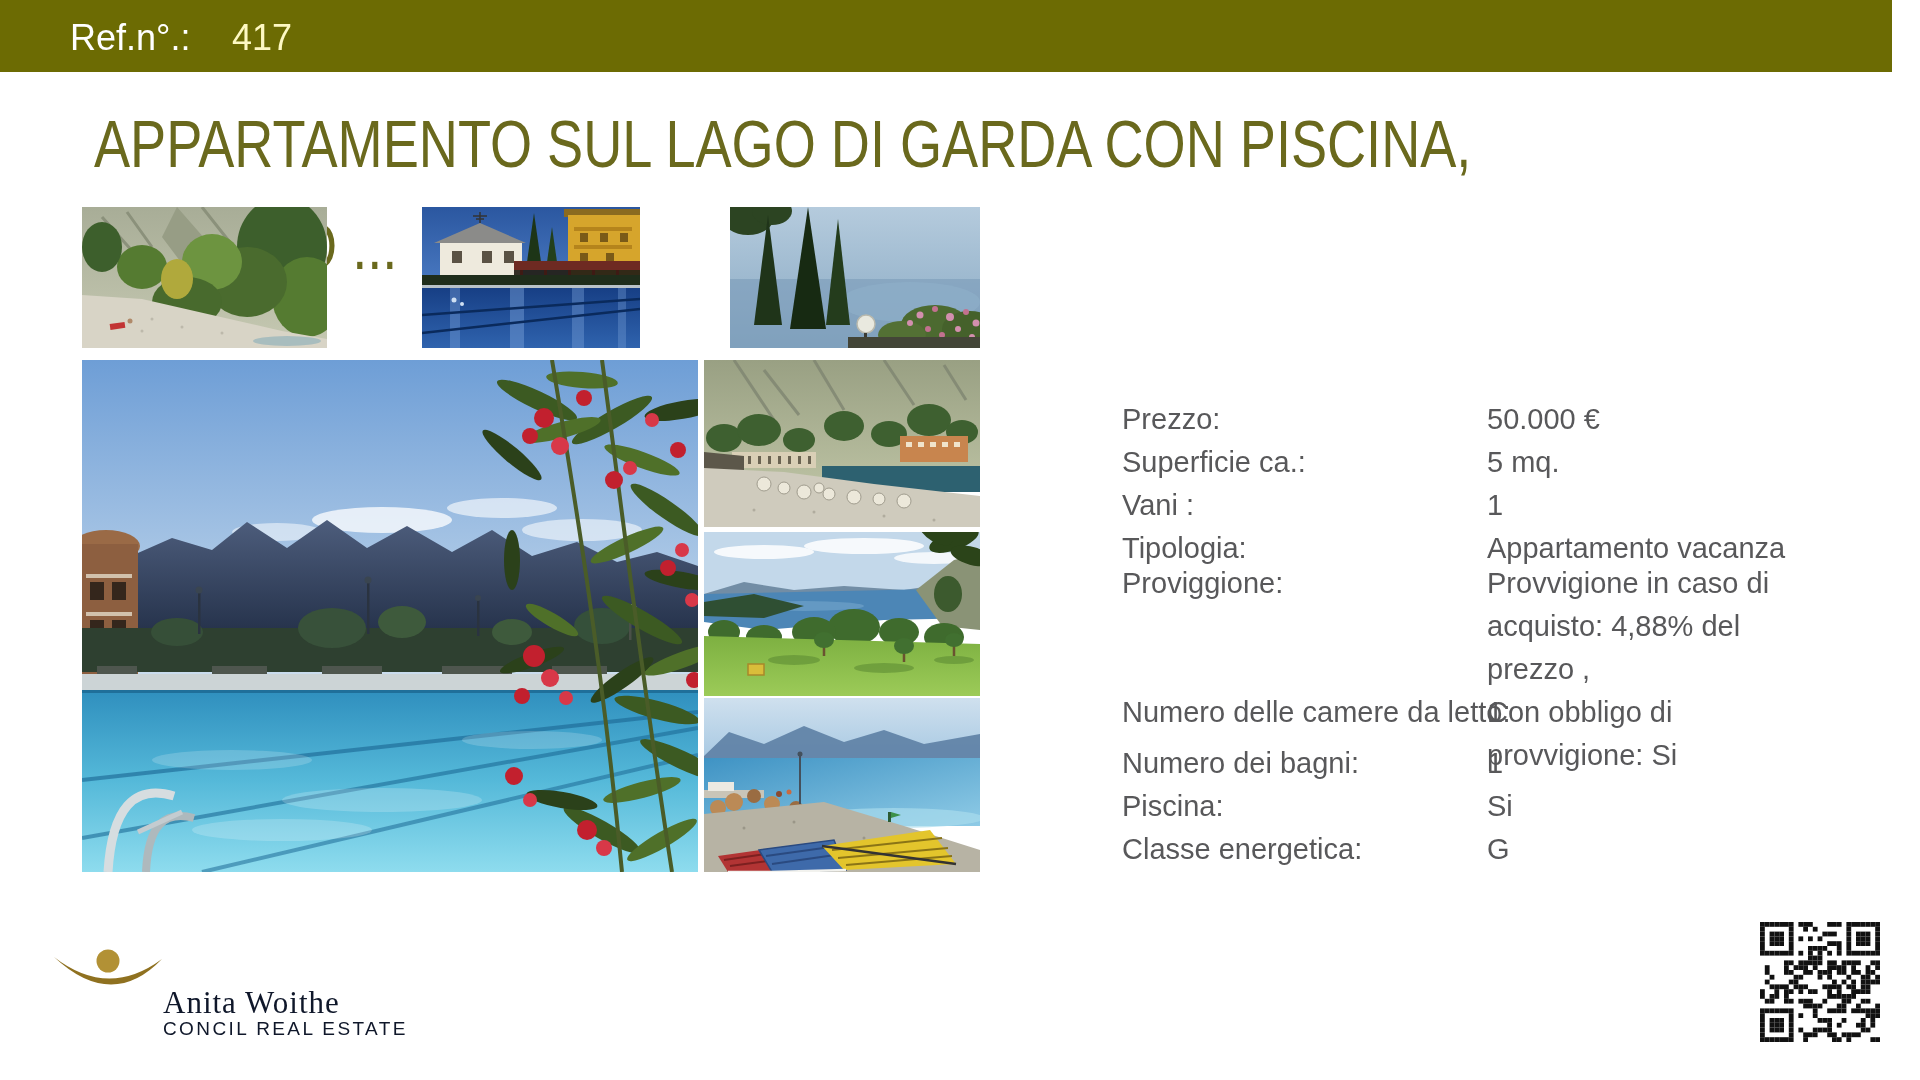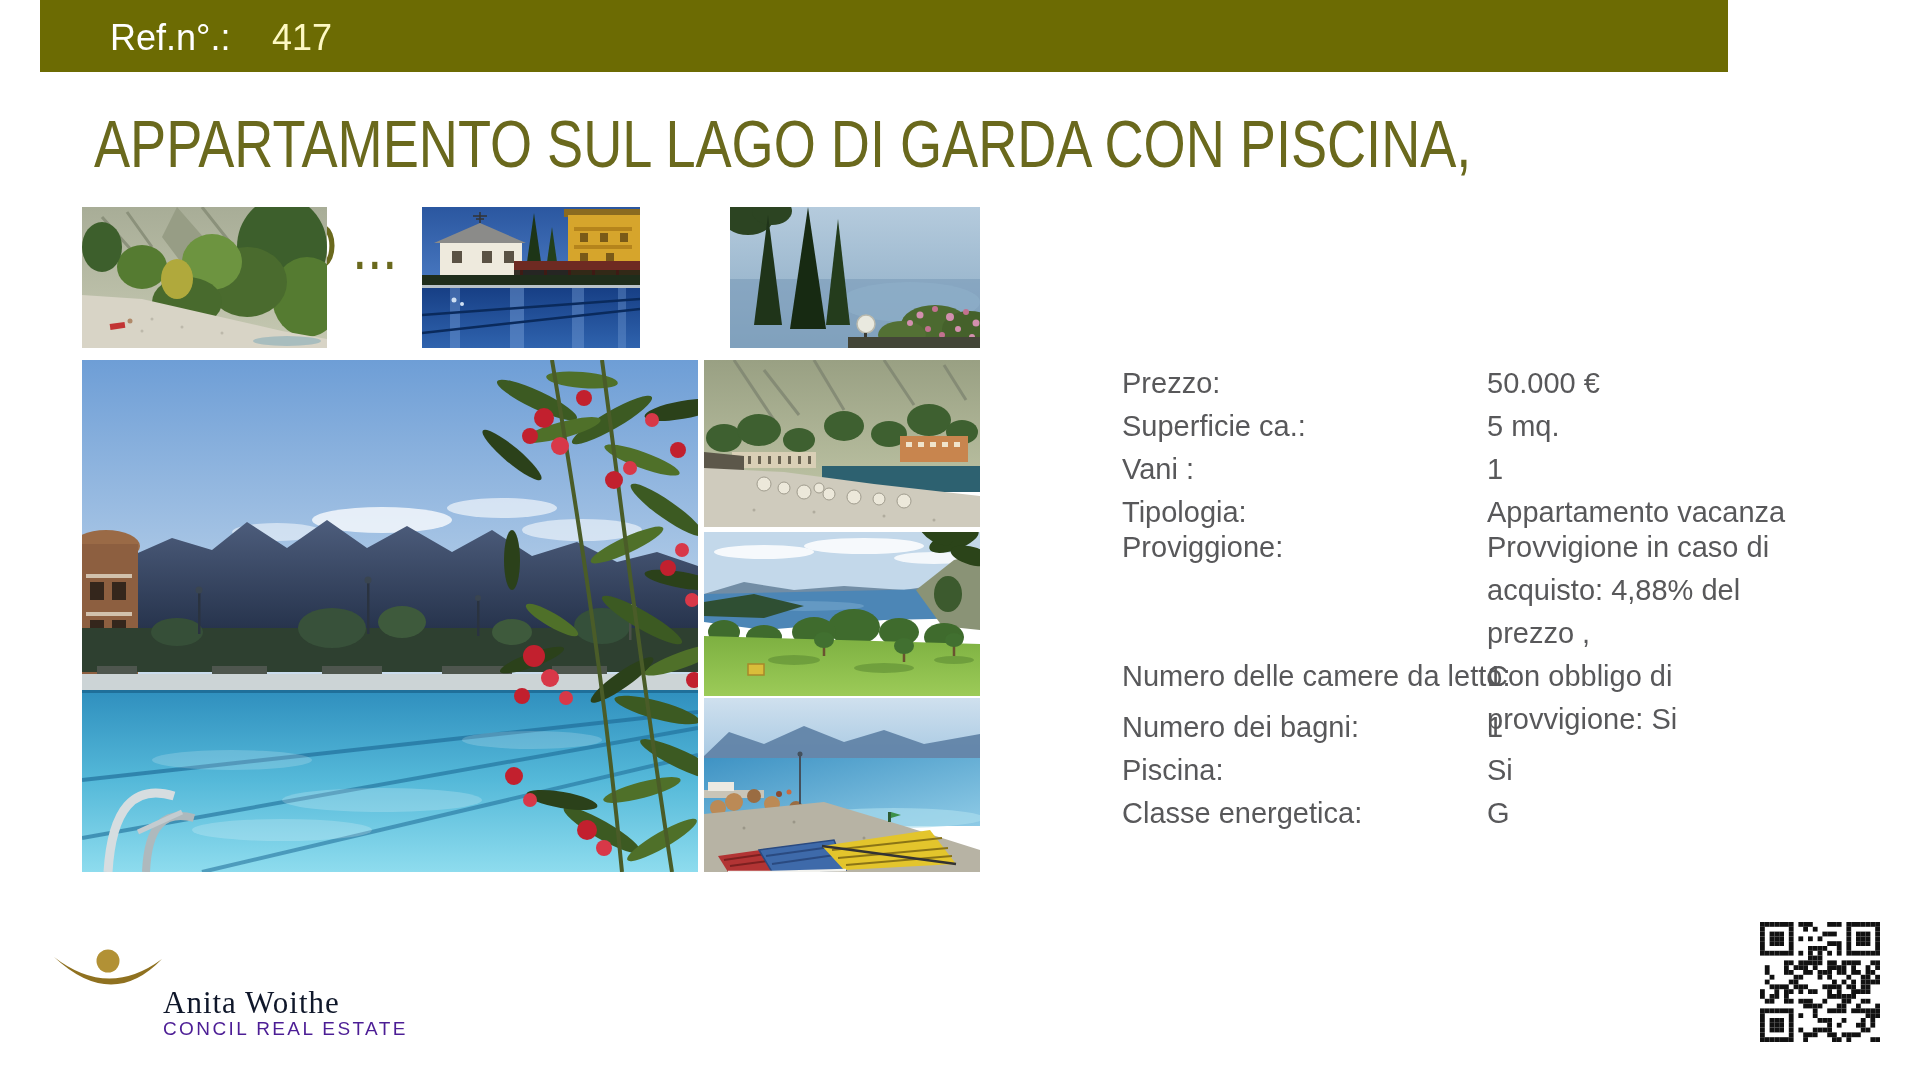--- a/index.html
+++ b/index.html
@@ -1,47 +1,47 @@
 <!DOCTYPE html>
 <html><head>
 <meta charset="utf-8">
 <style>
   html,body{margin:0;padding:0;background:#ffffff;}
   .page{position:relative;width:1920px;height:1080px;overflow:hidden;background:#fff;
         font-family:"Liberation Sans","DejaVu Sans",sans-serif;}
   
-  .refbar{position:absolute;left:0;top:0;width:1688px;height:72px;background:#6c6b03;margin-left:40px;}
+  .refbar{position:absolute;left:0;top:0;width:1892px;height:72px;background:#6c6b03;}
   .refbar .lbl{position:absolute;left:70px;top:17px;font-size:36px;color:#ffffff;}
   .refbar .val{position:absolute;left:232px;top:17px;font-size:36px;color:#fef9c3;}
   
   .title1{position:absolute;left:94px;top:106px;font-size:66px;color:#6a691d;white-space:nowrap;
           transform:scaleX(.82);transform-origin:left top;z-index:1;}
   .title2{position:absolute;left:295px;top:208px;font-size:66px;color:#6a691d;white-space:nowrap;
           transform:scaleX(.82);transform-origin:left top;z-index:1;}
   
   .ph{position:absolute;overflow:hidden;z-index:2;}
   .ph svg{display:block;width:100%;height:100%;}
   .t1{left:82px;top:207px;width:245px;height:141px;}
   .t2{left:422px;top:207px;width:218px;height:141px;}
   .t3{left:730px;top:207px;width:250px;height:141px;}
   .main{left:82px;top:360px;width:616px;height:512px;}
   .r1{left:704px;top:360px;width:276px;height:167px;}
   .r2{left:704px;top:532px;width:276px;height:164px;}
   .r3{left:704px;top:698px;width:276px;height:174px;}
   
   .details{position:absolute;left:1122px;top:362px;width:470px;height:480px;
            font-size:29px;line-height:43px;color:#58585a;z-index:3;}
-  .drow{position:absolute;left:0;width:470px;height:43px;}
+  .drow{position:absolute;left:0;width:470px;height:43px;margin-top:36px;}
   .drow .dl{position:absolute;left:0;top:0;white-space:nowrap;}
   .drow .dv{position:absolute;left:365px;top:0;white-space:pre-line;width:320px;}
   
   .logomark{position:absolute;left:50px;top:935px;width:120px;height:62px;z-index:2;}
   .brand{position:absolute;left:163px;top:985px;font-family:"Liberation Serif","DejaVu Serif",serif;
          font-size:31px;color:#0f172a;letter-spacing:1px;z-index:2;}
-  .tagline{position:absolute;left:163px;top:1018px;font-size:19px;color:#4c1d95;
+  .tagline{position:absolute;left:163px;top:1018px;font-size:19px;color:#0f172a;
            letter-spacing:2.4px;z-index:2;}
   
   .qr{position:absolute;left:1760px;top:922px;width:120px;height:120px;z-index:2;}
   .qr svg{display:block;width:120px;height:120px;fill:#111;}
 </style>
 </head>
 <body>
 
 <div class="page">
 

